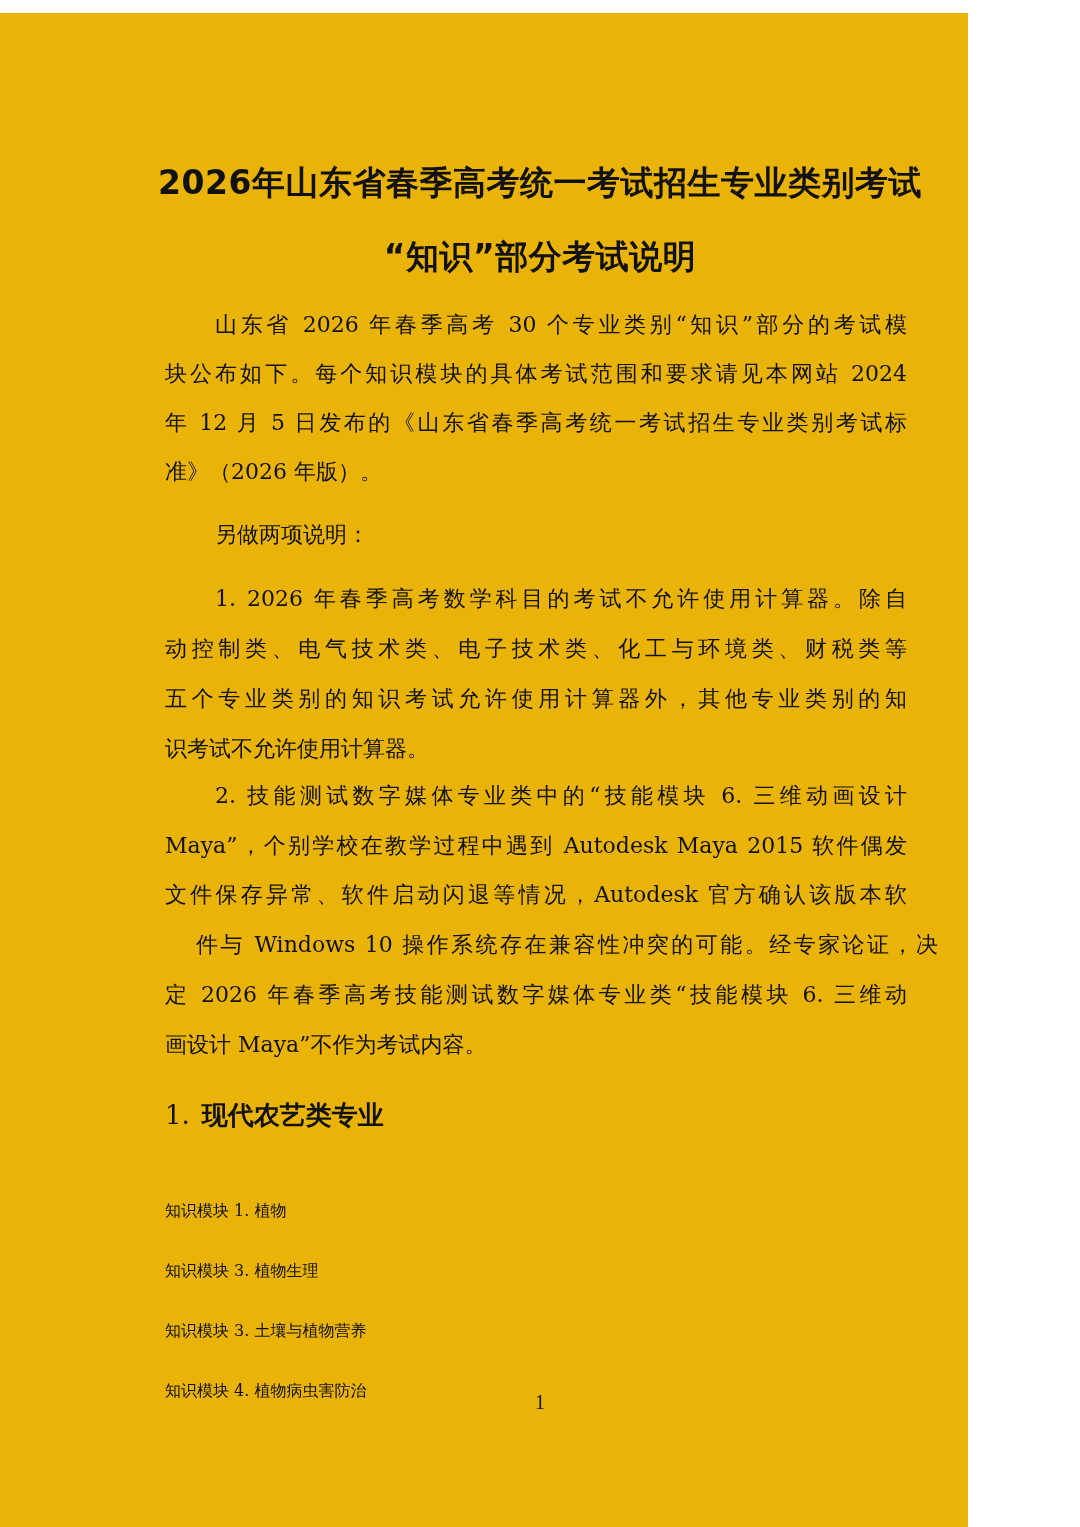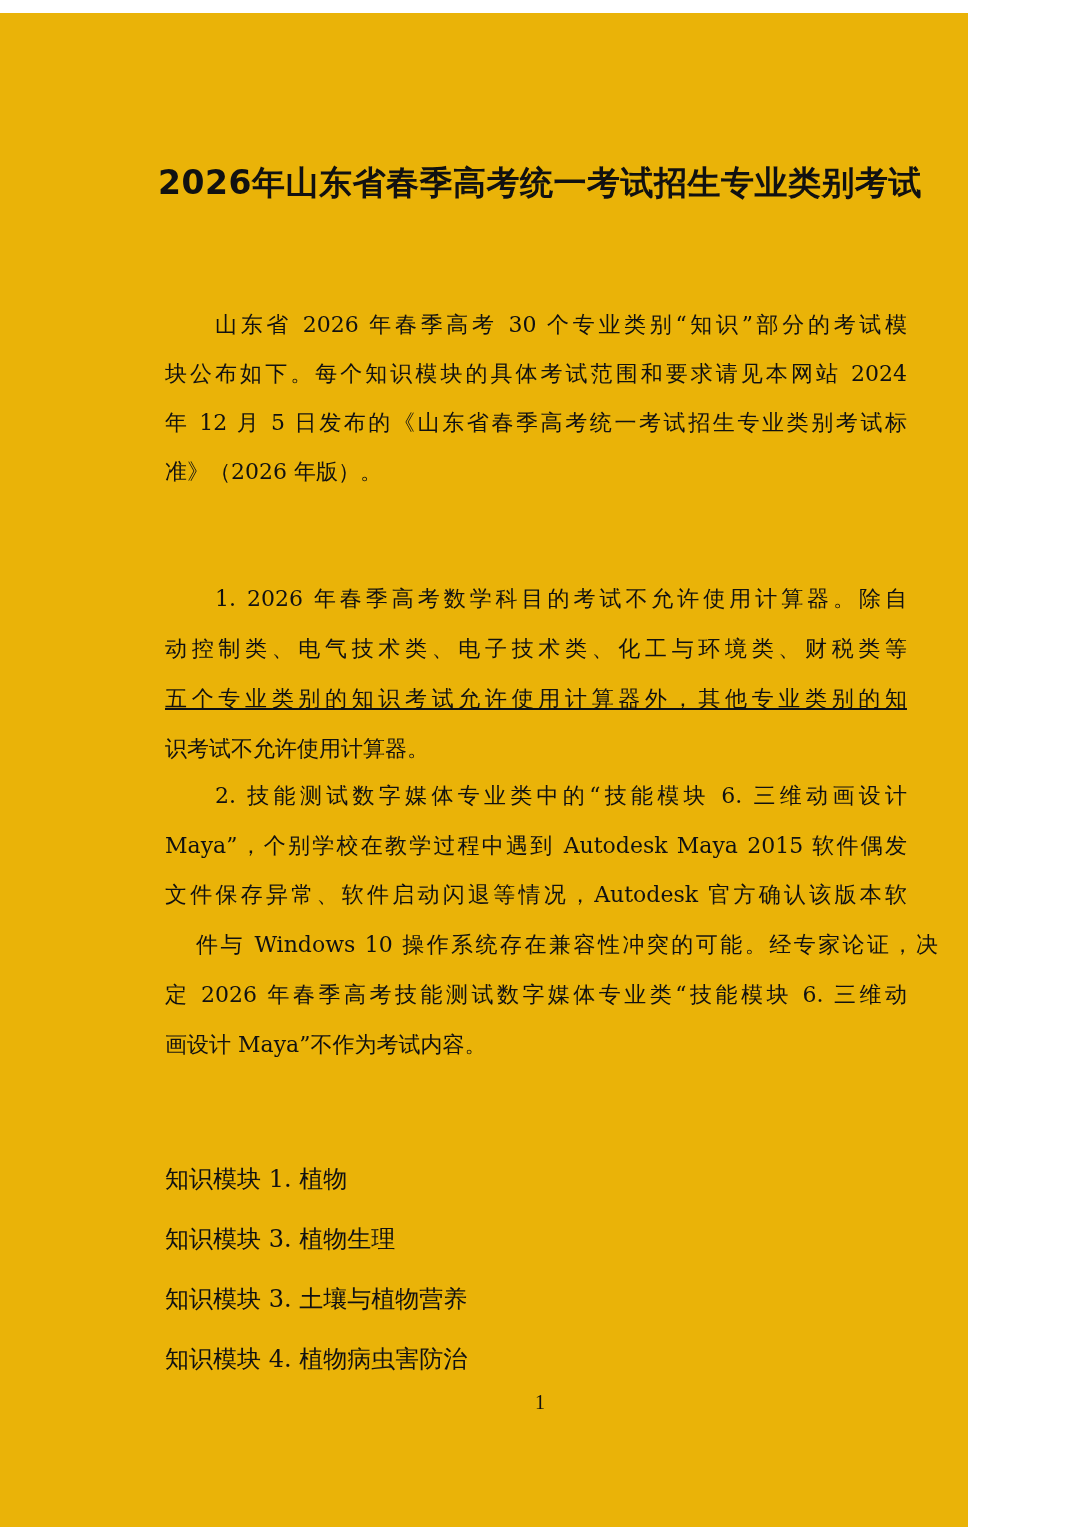--- a/index.html
+++ b/index.html
@@ -8,55 +8,60 @@
     .page { position: absolute; left: 0; top: 13px; width: 968px; height: 1527px; background: #eab308; }
     .title { position: absolute; left: 0; width: 1080px; text-align: center;
              font-family: "DejaVu Sans", "Liberation Sans", sans-serif; font-weight: bold;
              font-size: 33px; letter-spacing: 0.5px; white-space: nowrap; }
     .line { position: absolute; left: 165px; width: 742px; font-size: 22px;
             white-space: nowrap; line-height: 32px; }
     .justify { text-align: justify; text-align-last: justify; }
     .indent { left: 215px; width: 692px; }
     .heading { font-family: "DejaVu Sans", "Liberation Sans", sans-serif; font-weight: bold; font-size: 26px; }
     .heading .num { font-family: "DejaVu Serif", "Liberation Serif", serif; font-weight: normal; margin-right: 12px; }
-    .module { font-size: 24px; }
+    .module { font-size: 16px; margin-top: 32px; }
     .page-number { position: absolute; left: 0; width: 1080px; text-align: center; top: 1378px;
                    font-family: "Liberation Serif", serif; font-size: 20px; }
   </style>
 </head>
 <body>
 
 <div class="page">
 
   <div class="title" style="top:148px;">2026年山东省春季高考统一考试招生专业类别考试</div>
+  <div class="title" style="top:222px;">“知识”部分考试说明</div>
 
   <div>
     <div class="line indent justify" style="top:296px;">山东省 2026 年春季高考 30 个专业类别“知识”部分的考试模</div>
     <div class="line justify" style="top:345px;">块公布如下。每个知识模块的具体考试范围和要求请见本网站 2024</div>
     <div class="line justify" style="top:394px;">年 12 月 5 日发布的《山东省春季高考统一考试招生专业类别考试标</div>
     <div class="line" style="top:443px;">准》（2026 年版）。</div>
   </div>
 
+  <div class="line indent" style="top:506px;">另做两项说明：</div>
 
   <div>
     <div class="line indent justify" style="top:570px;">1. 2026 年春季高考数学科目的考试不允许使用计算器。除自</div>
     <div class="line justify" style="top:620px;">动控制类、电气技术类、电子技术类、化工与环境类、财税类等</div>
-    <div class="line justify" style="top:670px;text-decoration:underline;">五个专业类别的知识考试允许使用计算器外，其他专业类别的知</div>
+    <div class="line justify" style="top:670px;">五个专业类别的知识考试允许使用计算器外，其他专业类别的知</div>
     <div class="line" style="top:720px;">识考试不允许使用计算器。</div>
   </div>
 
   <div>
     <div class="line indent justify" style="top:767px;">2. 技能测试数字媒体专业类中的“技能模块 6. 三维动画设计</div>
     <div class="line justify" style="top:817px;">Maya”，个别学校在教学过程中遇到 Autodesk Maya 2015 软件偶发</div>
     <div class="line justify" style="top:866px;">文件保存异常、软件启动闪退等情况，Autodesk 官方确认该版本软</div>
     <div class="line justify" style="top:916px;margin-left:31px;">件与 Windows 10 操作系统存在兼容性冲突的可能。经专家论证，决</div>
     <div class="line justify" style="top:966px;">定 2026 年春季高考技能测试数字媒体专业类“技能模块 6. 三维动</div>
     <div class="line" style="top:1016px;">画设计 Maya”不作为考试内容。</div>
   </div>
 
+  <div class="line heading" style="top:1086px;">
+    <span class="num">1.</span><span>现代农艺类专业</span>
+  </div>
 
   <div>
     <div class="line module" style="top:1150px;">知识模块 1. 植物</div>
     <div class="line module" style="top:1210px;">知识模块 3. 植物生理</div>
     <div class="line module" style="top:1270px;">知识模块 3. 土壤与植物营养</div>
     <div class="line module" style="top:1330px;">知识模块 4. 植物病虫害防治</div>
   </div>
 
   <div class="page-number">1</div>
 </div>

